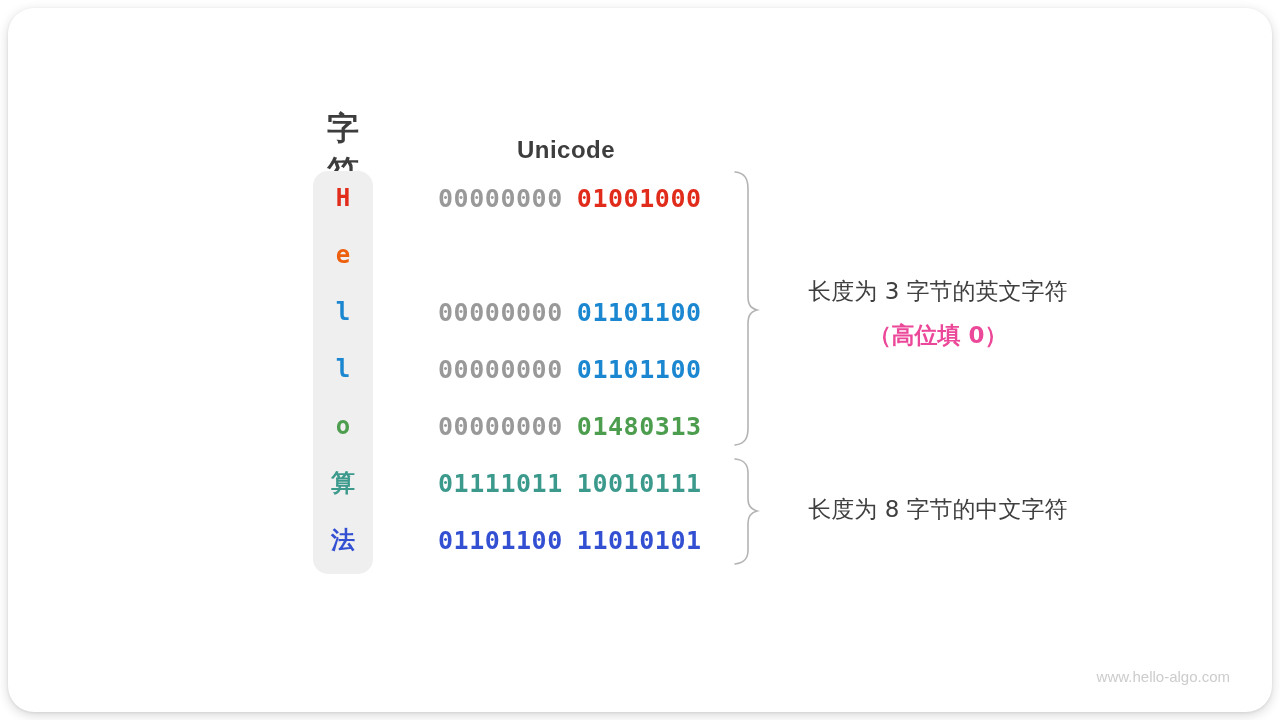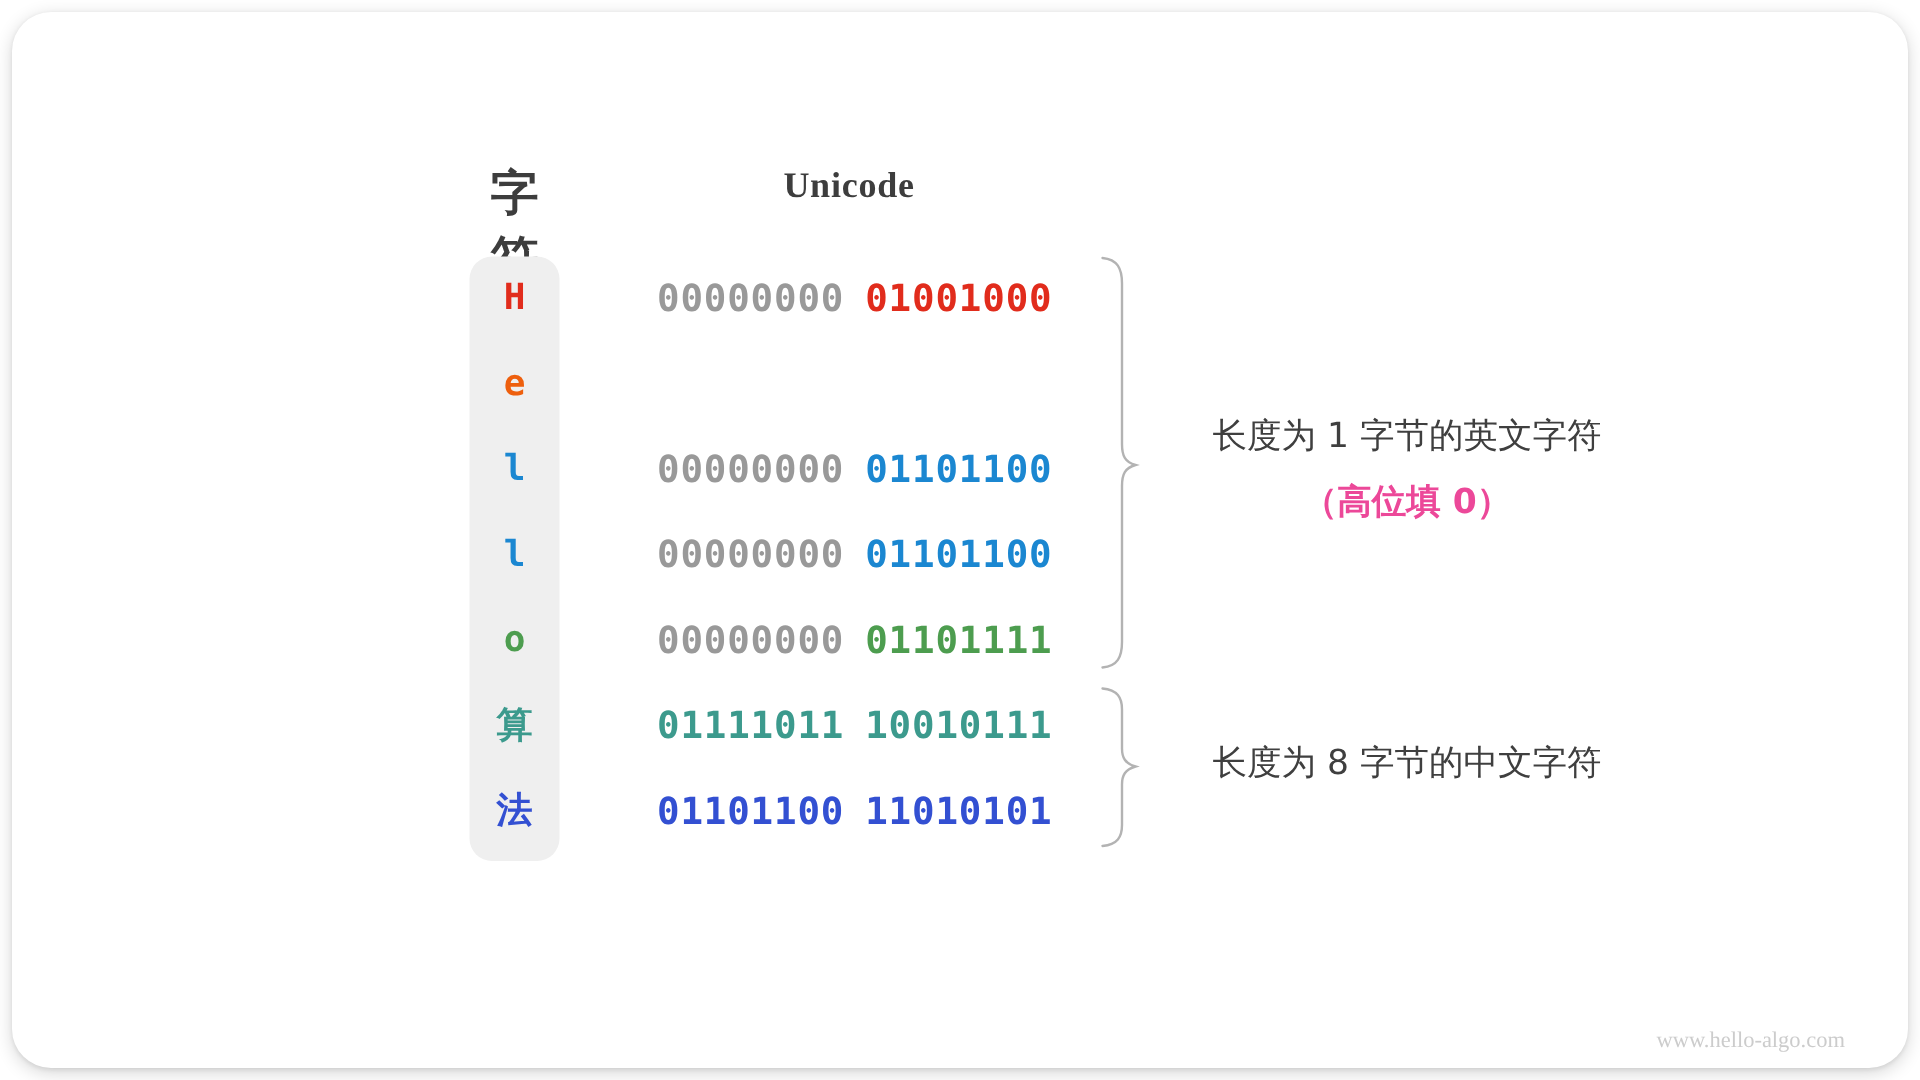--- a/index.html
+++ b/index.html
@@ -5,22 +5,22 @@
   * { margin:0; padding:0; box-sizing:border-box; }
   html,body { width:1280px; height:720px; background:#ffffff; overflow:hidden;
               font-family:"DejaVu Sans", sans-serif; }
   .card { position:absolute; left:8px; top:8px; width:1264px; height:704px;
           background:#ffffff; border-radius:26px;
           box-shadow:0 3px 12px rgba(0,0,0,0.16), 0 1px 3px rgba(0,0,0,0.08); }
 
   .hdr { position:absolute; color:#3d3d3d; font-weight:bold; text-align:center; }
   .hdr-char { left:305px; top:99px; width:60px; font-size:32px;
               font-family:"DejaVu Sans", sans-serif; }
-  .hdr-unicode { left:430px; top:103px; width:256px; font-size:24px;
-                 font-family:Liberation Serif, serif; letter-spacing:0.5px; }
+  .hdr-unicode { left:430px; top:128px; width:256px; font-size:24px;
+                 font-family:Liberation Sans, sans-serif; letter-spacing:0.5px; }
 
   .char-col { position:absolute; left:305px; top:163px; width:60px; height:403px;
               background:#efefef; border-radius:15px; }
 
   .row { position:absolute; left:0; width:1280px; height:57px; line-height:57px; }
   .cell-char { position:absolute; left:305px; width:60px; text-align:center;
                font-family:"DejaVu Sans Mono", monospace; font-weight:bold; font-size:24px; }
   .cell-bin { position:absolute; left:430px; white-space:pre;
               font-family:"DejaVu Sans Mono", monospace; font-weight:bold;
               font-size:25px; letter-spacing:0.55px; }
@@ -28,22 +28,22 @@
 
   .braces { position:absolute; left:0; top:0; width:1280px; height:720px; pointer-events:none; }
   .braces path { fill:none; stroke:#b3b3b3; stroke-width:1.6; stroke-linecap:round; }
 
   .ann { position:absolute; left:780px; width:300px; text-align:center;
          color:#3f3f3f; font-size:23px; line-height:34px; }
   .ann-line2 { color:#ec4899; font-weight:bold; font-size:23px;margin-top:10px; }
   .ann-1 { top:266px; }
   .ann-2 { top:484px; }
 
-  .watermark { position:absolute; left:1052px; top:678px; width:170px;
-               font-family:Liberation Serif, serif; font-size:15px;
+  .watermark { position:absolute; left:1052px; top:660px; width:170px;
+               font-family:Liberation Sans, sans-serif; font-size:15px;
                color:#cccccc; text-align:right; }
 </style>
 </head>
 <body>
 
 <div class="card">
 
   <div class="hdr hdr-char">字符</div>
   <div class="hdr hdr-unicode">Unicode</div>
 
@@ -63,21 +63,21 @@
     <div class="cell-bin"><span style="color: rgb(153, 153, 153);">00000000</span><span class="byte-gap"></span><span style="color: rgb(27, 135, 209);">01101100</span></div>
   </div>
 
   <div class="row" style="top:333px">
     <div class="cell-char" style="color: rgb(27, 135, 209);">l</div>
     <div class="cell-bin"><span style="color: rgb(153, 153, 153);">00000000</span><span class="byte-gap"></span><span style="color: rgb(27, 135, 209);">01101100</span></div>
   </div>
 
   <div class="row" style="top:390px">
     <div class="cell-char" style="color: rgb(77, 157, 79);">o</div>
-    <div class="cell-bin"><span style="color: rgb(153, 153, 153);">00000000</span><span class="byte-gap"></span><span style="color: rgb(77, 157, 79);">01101111</span></div>
+    <div class="cell-bin"><span style="color: rgb(153, 153, 153);">00000000</span><span class="byte-gap"></span><span style="color: rgb(77, 157, 79);">01480313</span></div>
   </div>
 
   <div class="row" style="top:447px">
     <div class="cell-char" style="color: rgb(60, 154, 141);">算</div>
     <div class="cell-bin"><span style="color: rgb(60, 154, 141); text-align: right;">01111011</span><span class="byte-gap"></span><span style="color: rgb(60, 154, 141); text-align: right;">10010111</span></div>
   </div>
 
   <div class="row" style="top:504px">
     <div class="cell-char" style="color: rgb(51, 80, 210);">法</div>
     <div class="cell-bin"><span style="color: rgb(51, 80, 210);">01101100</span><span class="byte-gap"></span><span style="color: rgb(51, 80, 210);">11010101</span></div>
@@ -90,21 +90,21 @@
       C 742 304 740 308 740 316
       L 740 420 C 740 430 737 436 727 437"></path>
     <path d="M 727 451
       C 737 452 740 457 740 465
       L 740 491 C 740 497 742 501 749 503
       C 742 505 740 509 740 515
       L 740 542 C 740 550 737 555 727 556"></path>
   </svg>
 
   <div class="ann ann-1">
-    <div>长度为 1 字节的英文字符</div>
+    <div>长度为 3 字节的英文字符</div>
     <div class="ann-line2">（高位填 0）</div>
   </div>
 
   <div class="ann ann-2">长度为 8 字节的中文字符</div>
 
   <div class="watermark">www.hello-algo.com</div>
 
 </div>
 
 </body></html>

